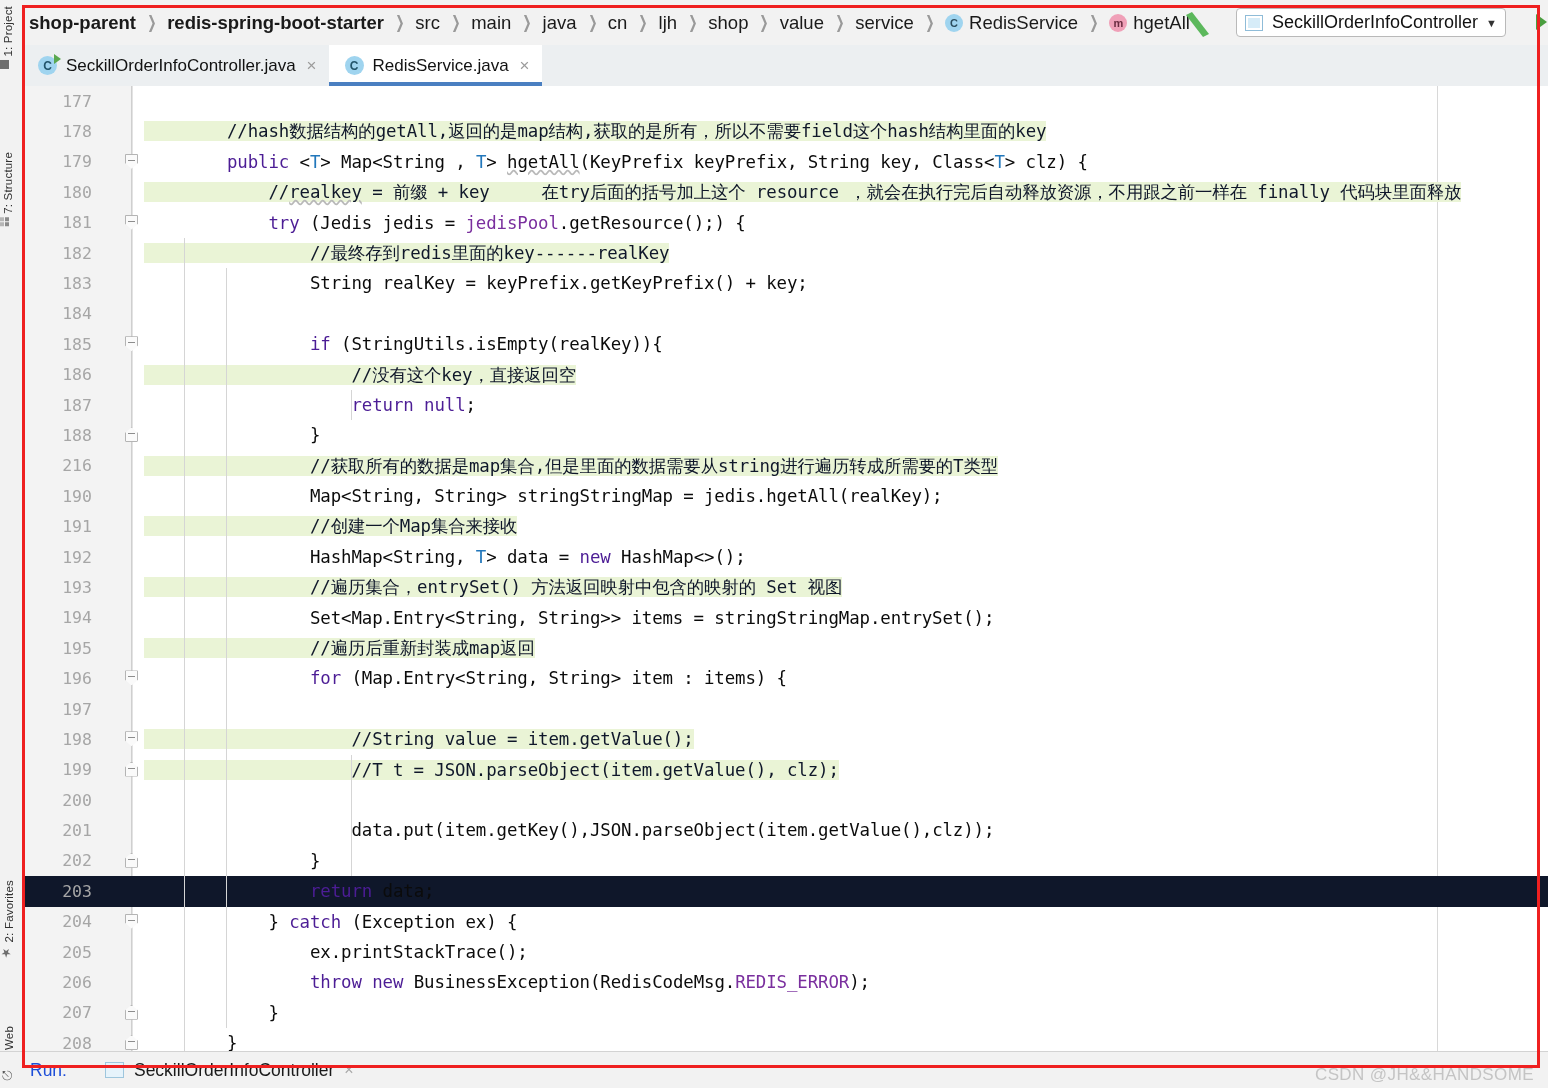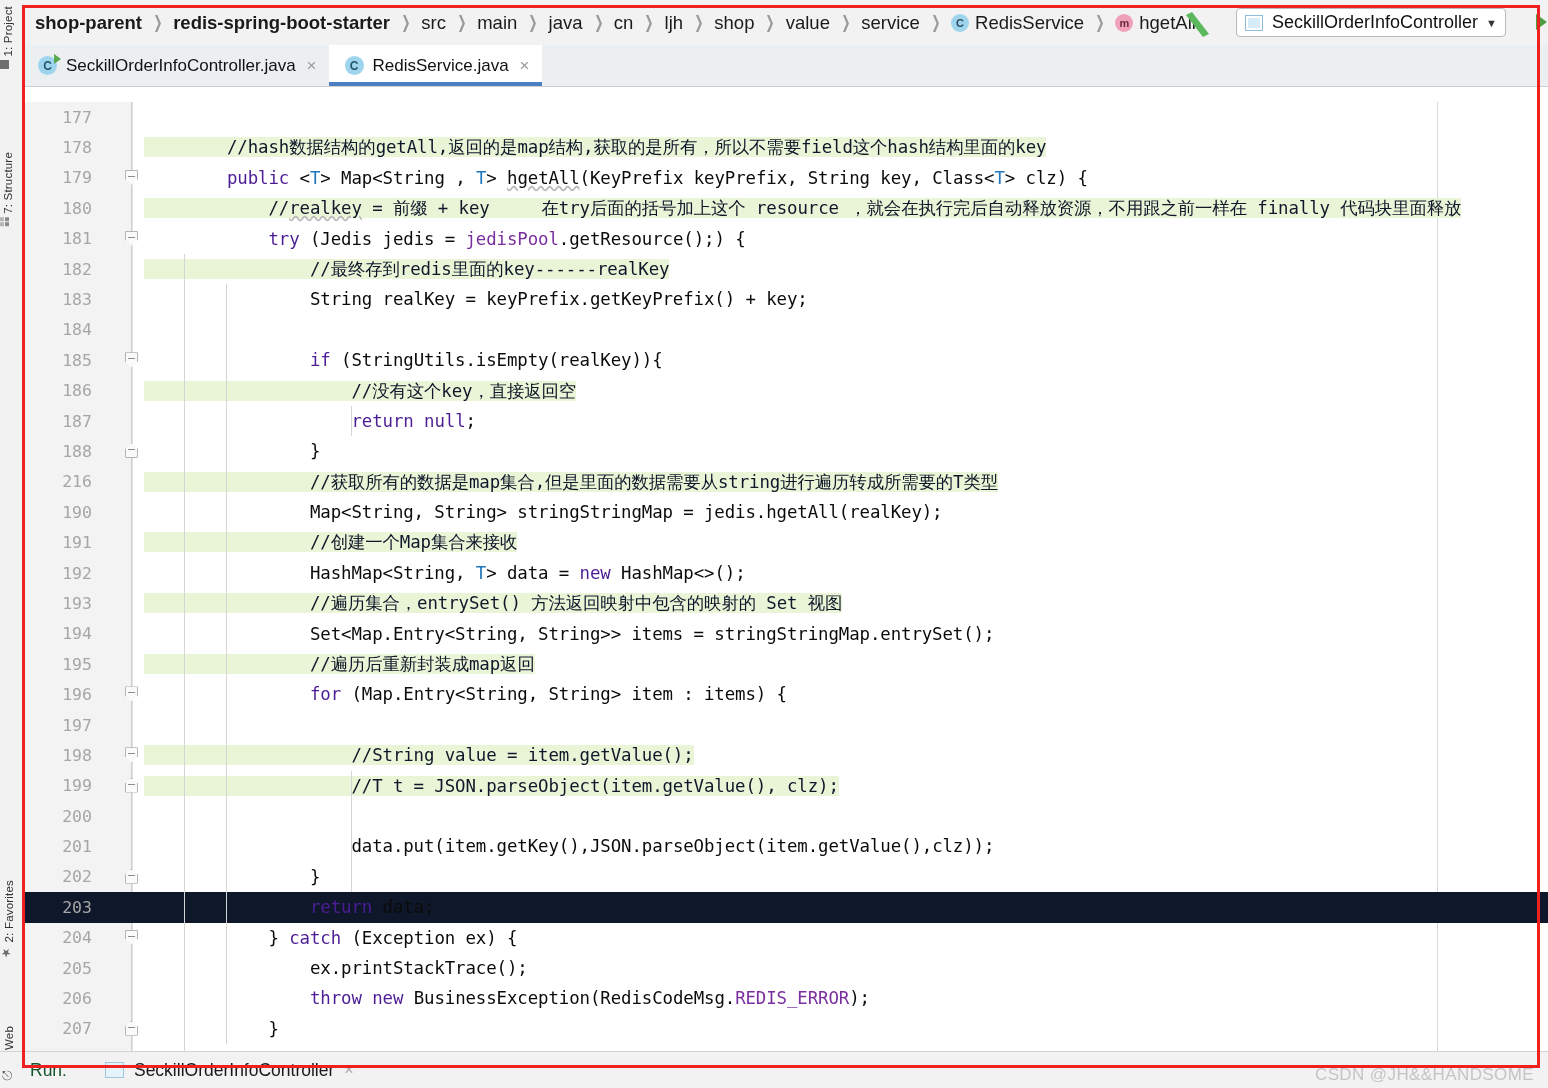--- a/index.html
+++ b/index.html
@@ -21,21 +21,21 @@
         linear-gradient(#8a8a8a,#8a8a8a) 0 0/4px 4px no-repeat,
         linear-gradient(#b5b5b5,#b5b5b5) 5px 0/4px 4px no-repeat,
         linear-gradient(#8a8a8a,#8a8a8a) 0 5px/4px 4px no-repeat,
         linear-gradient(#b5b5b5,#b5b5b5) 5px 5px/4px 4px no-repeat;}
   .star{font-size:12px;color:#6e6e6e;line-height:1;}
   .webico{font-size:12px;color:#5a5a5a;line-height:1;}
 
   
   .crumbbar{position:absolute;left:22px;top:0;right:0;height:45px;
             background:#f2f2f2;display:flex;align-items:center;
-            padding-left:10px;box-sizing:border-box;}
+            padding-left:4px;box-sizing:border-box;}
   .crumb{display:flex;align-items:center;font-size:18.5px;color:#1a1a1a;
          white-space:nowrap;padding:0 3px;}
   .crumb.bold{font-weight:bold;}
   .sep{color:#9a9a9a;font-size:17px;padding:0 5px 0 6px;
        transform:scaleX(.65);display:inline-block;}
   .cbadge{width:18px;height:18px;border-radius:50%;margin-right:6px;
           display:inline-flex;align-items:center;justify-content:center;
           font-size:11px;color:#ffffff;font-weight:bold;flex:none;}
   .cbadge.cls{background:#9fd4ef;color:#2b4d5e;}
   .cbadge.mth{background:#f0a0b8;color:#6b2b40;}
@@ -67,21 +67,21 @@
           color:#23556b;font-size:12px;font-weight:bold;margin-right:9px;
           display:inline-flex;align-items:center;justify-content:center;
           flex:none;position:relative;}
   .tabico.run:after{content:"";position:absolute;right:-4px;top:-2px;
         width:0;height:0;border-left:7px solid #5aa84f;
         border-top:5px solid transparent;border-bottom:5px solid transparent;}
   .tabx{margin-left:11px;color:#9b9b9b;font-size:17px;}
 
   
   .editor{position:absolute;left:22px;top:86px;right:0;bottom:36px;
-          background:#ffffff;overflow:hidden;margin-top:16px;}
+          background:#ffffff;overflow:hidden;}
   .gutter{position:absolute;left:0;top:0;width:110px;height:100%;
           background:#f3f3f3;border-right:1px solid #e3e3e3;}
   .guideline{position:absolute;left:1415px;top:0;bottom:0;width:1px;
              background:#d8d8d8;}
 
   .row{position:relative;height:30.4px;display:flex;align-items:center;}
   .row.caret{background:#0f172a;}
   .lno{position:absolute;left:0;width:70px;text-align:right;
        font-family:"DejaVu Sans Mono","Liberation Mono",monospace;
        font-size:16.5px;color:#a6a6a6;}
@@ -110,21 +110,21 @@
   .ital{}
   .wavy{text-decoration:underline;text-decoration-style:wavy;
         text-decoration-color:#b9b9b9;}
 
   .indent{position:absolute;width:1px;background:#d5d5d5;}
 
   
   .statusbar{position:absolute;left:0;bottom:0;right:0;height:36px;
              background:#f2f2f2;border-top:1px solid #d3d3d3;
              display:flex;align-items:center;}
-  .runlbl{font-size:17.5px;color:#14532d;margin-left:30px;}
+  .runlbl{font-size:17.5px;color:#1d4ed8;margin-left:30px;}
   .runtab{display:flex;align-items:center;margin-left:38px;}
   .runtab .ico{width:17px;height:14px;border:1.4px solid #9ec6dd;
                background:#e6f3fb;margin-right:10px;}
   .runtab .nm{font-size:17.5px;color:#1a1a1a;}
   .runtab .x{margin-left:10px;color:#a8a8a8;font-size:16px;}
   .webspin{position:absolute;left:2px;bottom:4px;font-size:13px;color:#555;}
 
   .watermark{position:absolute;right:14px;bottom:3px;font-size:17px;
              color:#c4c4c4;letter-spacing:.4px;white-space:nowrap;}
 

